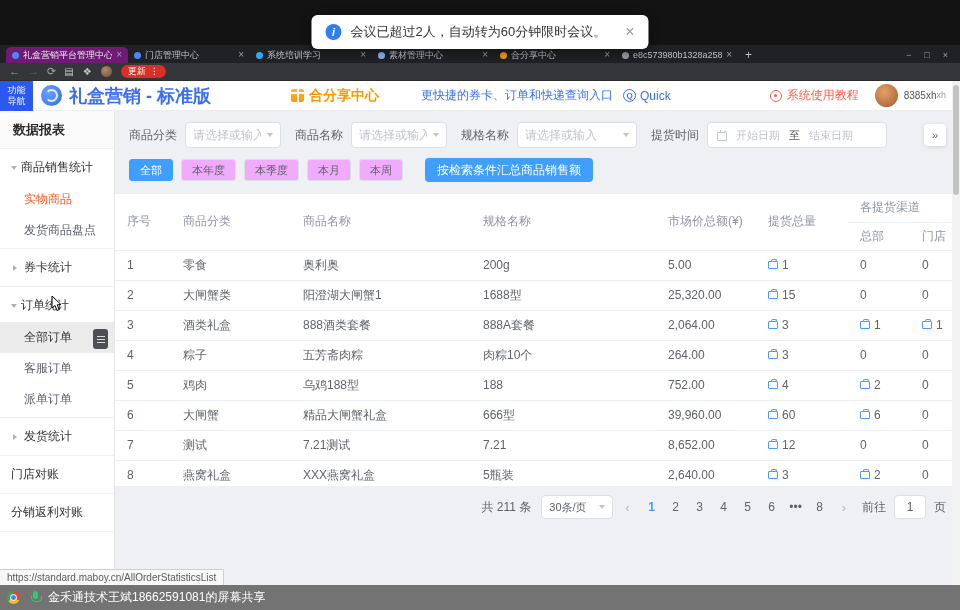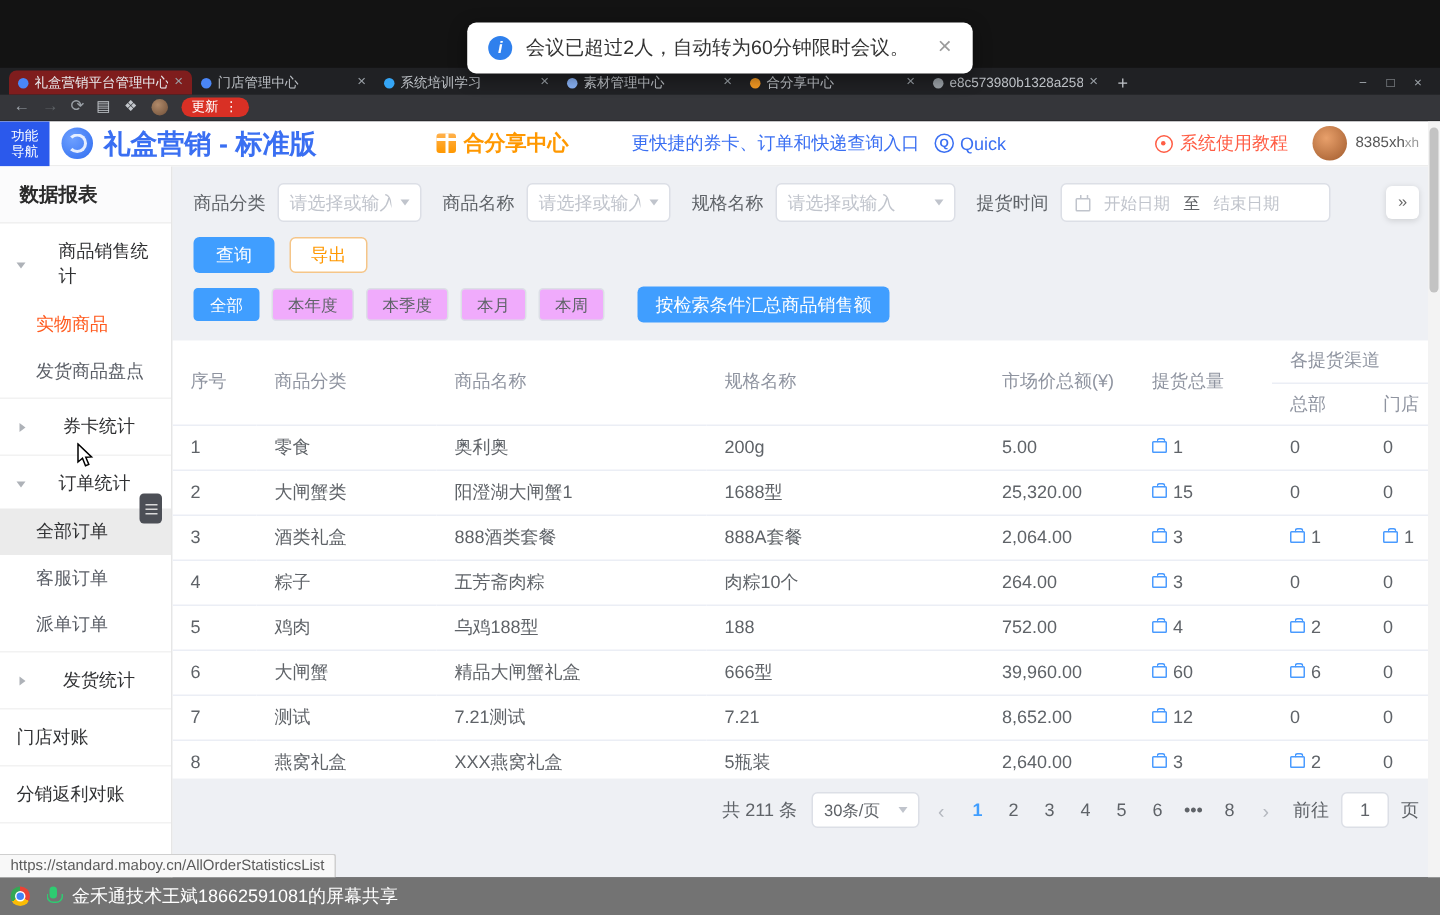--- a/index.html
+++ b/index.html
@@ -13,21 +13,21 @@
   .toast-info{width:16px;height:16px;border-radius:50%;background:#2f80ed;color:#fff;font-size:11px;font-weight:bold;
          display:flex;align-items:center;justify-content:center;font-style:italic;flex:0 0 auto}
   .toast-text{font-size:13px;color:#333}
   .toast-close{font-size:16px;color:#9b9b9b;margin-left:10px;line-height:1}
 
   
   .tabstrip{height:18px;background:#202124;display:flex;align-items:flex-end;padding:2px 6px 0 6px}
   .tabs{display:flex;align-items:center;height:16px}
   .tab{height:16px;width:122px;display:flex;align-items:center;gap:4px;padding:0 6px;border-radius:5px 5px 0 0;
        color:#bdc1c6;font-size:9px;flex:0 0 auto;overflow:hidden;position:relative}
-  .tab.active{background:#7f1d1d;color:#e8eaed}
+  .tab.active{background:#701a75;color:#e8eaed}
   .favicon{width:7px;height:7px;border-radius:50%;flex:0 0 auto}
   .tab-title{flex:1;white-space:nowrap;overflow:hidden}
   .tab-close{color:#9aa0a6;font-size:10px;flex:0 0 auto;line-height:1}
   .newtab{color:#bdc1c6;font-size:12px;margin:0 0 2px 7px;line-height:1}
   .wincontrols{margin-left:auto;display:flex;gap:13px;color:#9aa0a6;font-size:9px;padding:0 6px 3px 0}
 
   
   .addressbar{height:18px;background:#35363a;display:flex;align-items:center;gap:8px;padding:0 9px;border-bottom:1px solid #2a2b2e}
   .navic{color:#9aa0a6;font-size:11px;line-height:1}
   .navic.dim{color:#5c6064}
@@ -67,21 +67,21 @@
   .avatar{width:23px;height:23px;border-radius:50%;background:radial-gradient(circle at 40% 35%,#e8a06b,#a05a2c);flex:0 0 auto}
   .user-names{display:flex;flex-direction:row;line-height:1.15}
   .user-name{font-size:10px;color:#555}
   .user-sub{font-size:9px;color:#999}
 
   
   .app-body{flex:1;display:flex;min-height:0}
   .sidebar{width:115px;background:#fff;flex:0 0 auto;border-right:1px solid #e6e6e6}
   .sb-title{font-size:13px;font-weight:bold;color:#2b2b2b;padding:10px 13px 9px;border-bottom:1px solid #f0f0f0;background:#fbfbfc}
   .sb-section{border-bottom:1px solid #f2f2f2;padding:2px 0}
-  .sb-group{display:flex;align-items:center;gap:22px;padding:8px 11px;font-size:12px;color:#303133}
+  .sb-group{display:flex;align-items:center;gap:4px;padding:8px 11px;font-size:12px;color:#303133}
   .caret{width:0;height:0;border:3.5px solid transparent;flex:0 0 auto}
   .caret.down{border-top:4.5px solid #aeb2b8;margin-top:4px}
   .caret.right{border-left:4.5px solid #aeb2b8;margin-left:2px}
   .sb-item{padding:7px 11px 7px 24px;font-size:12px;color:#5a5e66}
   .sb-item.active{color:#ff5a1e}
   .sb-item.hover{background:#ebebeb;color:#303133}
 
   .main{flex:1;min-width:0;display:flex;flex-direction:column;padding-top:10px;overflow:hidden}
   .frow{display:flex;align-items:center;padding:0 14px;height:28px;flex:0 0 auto}
   .fgroup{display:flex;align-items:center;gap:8px}
@@ -318,24 +318,20 @@
             <div class="datebox">
               <span class="cal-icon"></span>
               <span>开始日期</span>
               <span class="date-to">至</span>
               <span>结束日期</span>
             </div>
           </div>
           <div class="collapse-btn">»</div>
         </div>
 
-        <div class="arow">
-          <button class="btn-search">查询</button>
-          <button class="btn-export">导出</button>
-        </div>
 
         <div class="qrow">
           <div style="display:flex;gap:8px">
               <div class="chip active">全部</div>
               <div class="chip">本年度</div>
               <div class="chip">本季度</div>
               <div class="chip">本月</div>
               <div class="chip">本周</div>
             </div>
           <button class="summary-btn">按检索条件汇总商品销售额</button>

